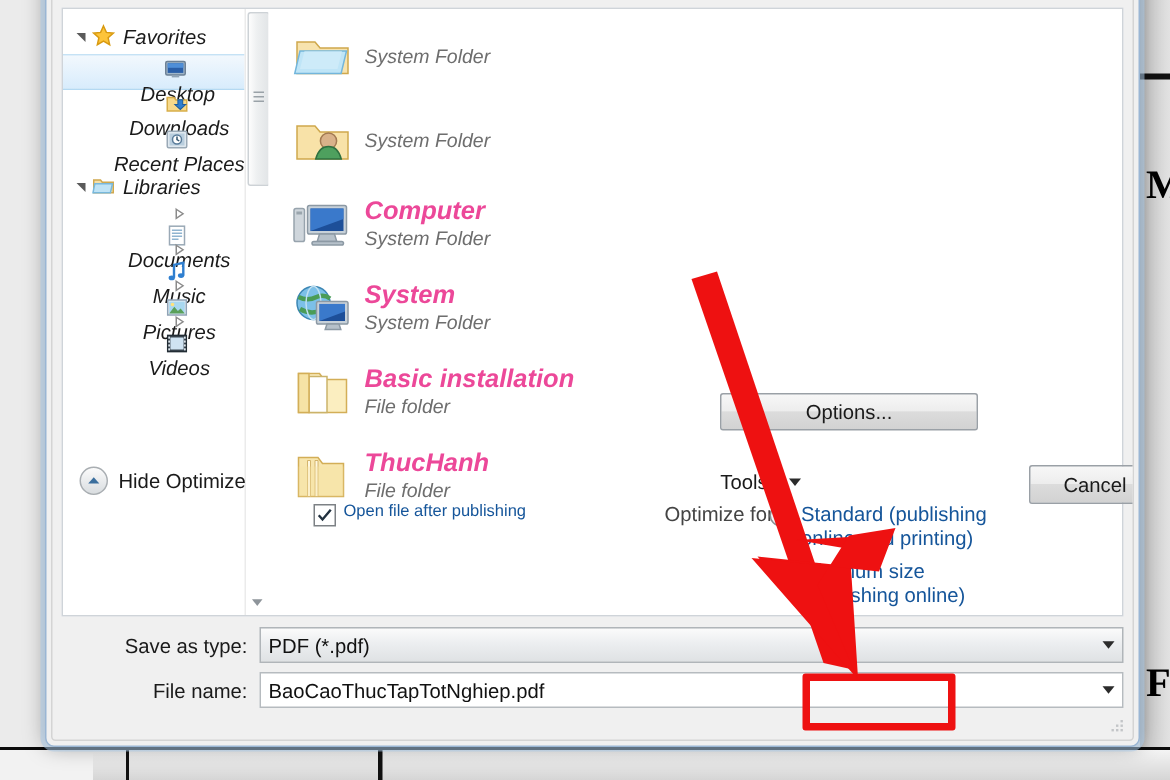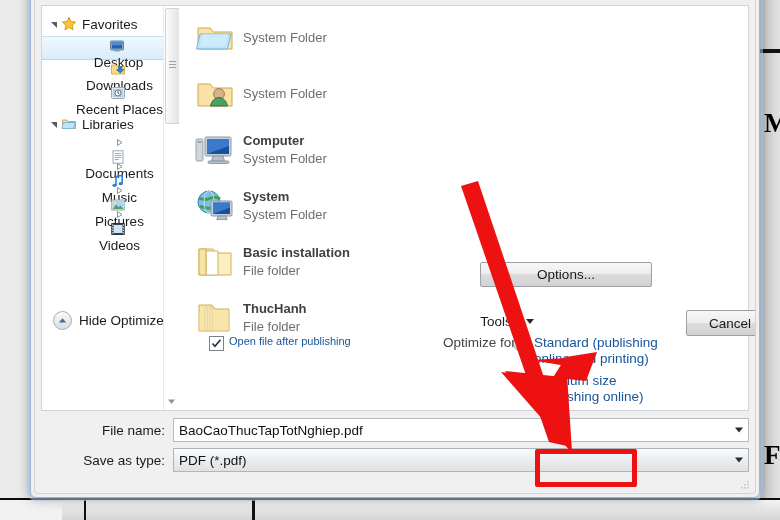--- a/index.html
+++ b/index.html
@@ -49,21 +49,21 @@
   }
   #dialog-inner{
     position:absolute;left:3px;top:3px;right:3px;bottom:3px;
     background:#f0f0f0;border:1px solid #d4d4d4;border-radius:3px;
     box-sizing:border-box;overflow:hidden;
   }
 
   
   #browse-pane{
     position:absolute;left:6px;top:150px;right:6px;height:406px;
-    background:#fff;border:1px solid #cfd4d9;box-sizing:border-box;display:flex;
+    background:#fff;border:1px solid #cfd4d9;box-sizing:border-box;display:flex;font-style:italic;
   }
   
   #nav-tree{
     width:137px;flex:0 0 137px;background:#fff;position:relative;overflow:hidden;
     border-right:0;
   }
   .tree-group{margin-top:6px;}
   .tree-row{
     height:24px;display:flex;align-items:center;padding-left:6px;
     font-size:13.5px;color:#1a1a1a;white-space:nowrap;cursor:default;
@@ -96,21 +96,21 @@
   }
 
   
   #file-list{
     flex:1;position:relative;background:#fff;padding:4px 0 0 4px;
     display:flex;flex-wrap:wrap;align-content:flex-start;
   }
   .fitem{width:292px;height:56px;display:flex;align-items:center;padding-left:4px;box-sizing:border-box;}
   .ficon{width:56px;flex:0 0 56px;display:flex;align-items:center;justify-content:center;}
   .fmeta{display:flex;flex-direction:column;justify-content:center;}
-  .fname{font-size:13px;color:#404040;line-height:18px;}
+  .fname{font-size:17px;color:#ec4899;line-height:18px;}
   .fsub{font-size:13px;color:#6e6e6e;line-height:18px;}
 
   
   #form-area{position:absolute;left:6px;top:562px;right:6px;height:60px;}
   .frow{display:flex;align-items:center;height:26px;margin-bottom:4px;}
   .flabel{
     width:132px;flex:0 0 132px;text-align:right;padding-right:8px;
     font-size:13.5px;color:#1a1a1a;box-sizing:border-box;
   }
   .fctl{flex:1;height:24px;position:relative;box-sizing:border-box;display:flex;align-items:center;}
@@ -476,30 +476,30 @@
         <span class="fmeta">
           <span class="fname" style="font-weight:600">ThucHanh</span>
           <span class="fsub">File folder</span>
         </span>
       </div>
     </div>
   </div>
 
   <div id="form-area">
     <div class="frow">
+      <span class="flabel">Save as type:</span>
+      <span class="fctl">
+        <span id="savetype-select">PDF (*.pdf)</span>
+        <span class="combo-arrow"></span>
+      </span>
+    </div>
+    <div class="frow">
       <span class="flabel">File name:</span>
       <span class="fctl">
         <input id="filename-input" type="text" value="BaoCaoThucTapTotNghiep.pdf" style="">
-        <span class="combo-arrow"></span>
-      </span>
-    </div>
-    <div class="frow">
-      <span class="flabel">Save as type:</span>
-      <span class="fctl">
-        <span id="savetype-select">PDF (*.pdf)</span>
         <span class="combo-arrow"></span>
       </span>
     </div>
   </div>
 
   <div id="opts">
     <div id="chk-wrap">
       <span id="chkbox">
         <svg width="11" height="11" viewBox="0 0 11 11">
               <path d="M1.5 5.5 L4 8.3 L9.5 1.8" fill="none" stroke="#22313f" stroke-width="1.6"></path>

